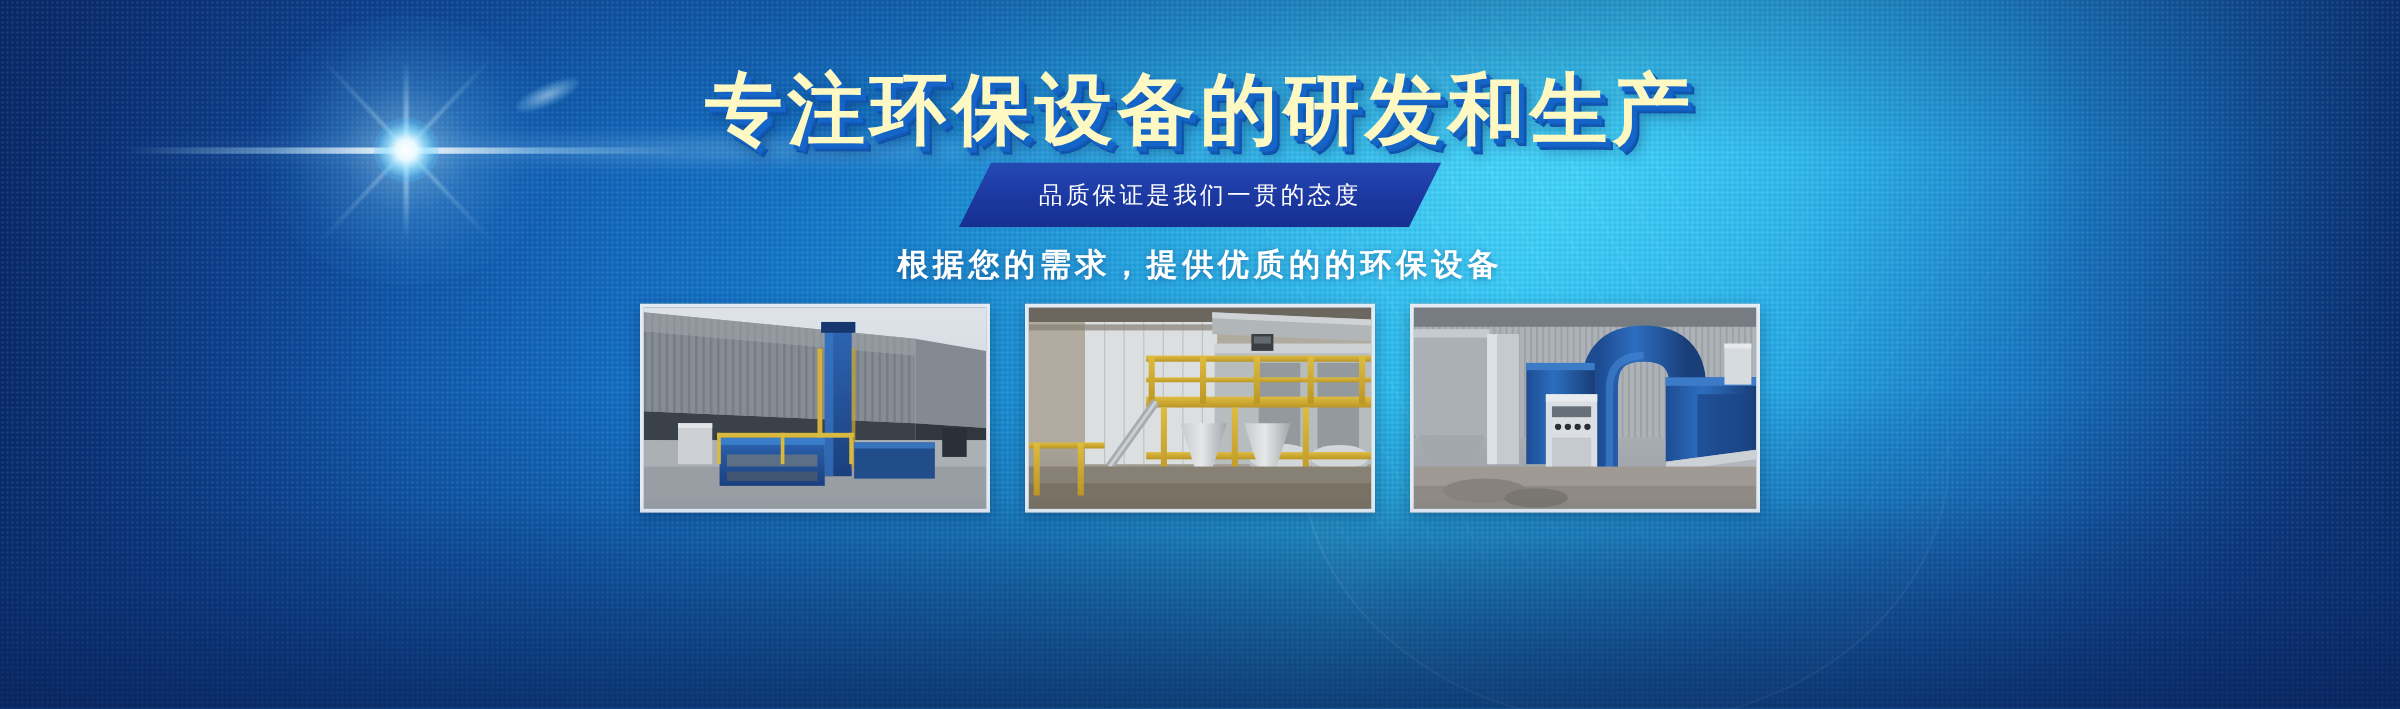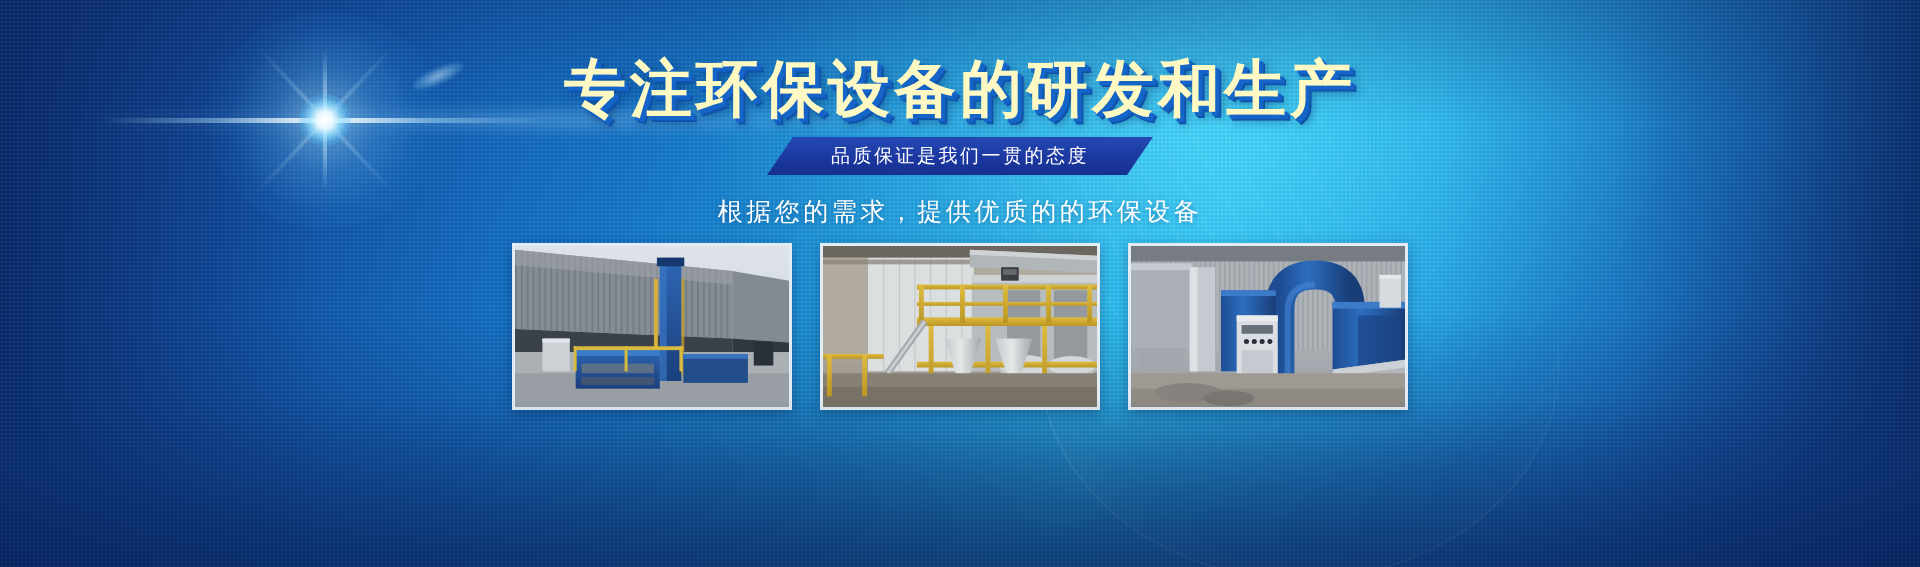--- a/index.html
+++ b/index.html
@@ -242,21 +242,21 @@
   .badge-wrap {
     margin-top: 14px;
     position: relative;
     height: 38px;
     display: flex;
     align-items: center;
     justify-content: center;
   }
   .badge {
     position: relative;
-    height: 38px;
+    height: 52px;
     padding: 0 64px;
     display: flex;
     align-items: center;
     justify-content: center;
     background: linear-gradient(180deg, #2449b4 0%, #1c38a0 55%, #16308f 100%);
     clip-path: polygon(26px 0, 100% 0, calc(100% - 26px) 100%, 0 100%);
     box-shadow: 0 2px 10px rgba(6,24,70,0.35);
   }
   .badge-text {
     font-size: 19px;
@@ -265,20 +265,21 @@
     white-space: nowrap;
   }
 
   .subline {
     margin-top: 20px;
     font-size: 25px;
     color: #ffffff;
     letter-spacing: 3.5px;
     white-space: nowrap;
     text-shadow: 0 1px 6px rgba(8,40,95,0.40);
+    font-weight: bold;
   }
 
   
   .photo-row {
     position: absolute;
     left: 0; right: 0;
     top: 243px;
     display: flex;
     justify-content: center;
     gap: 28px;

